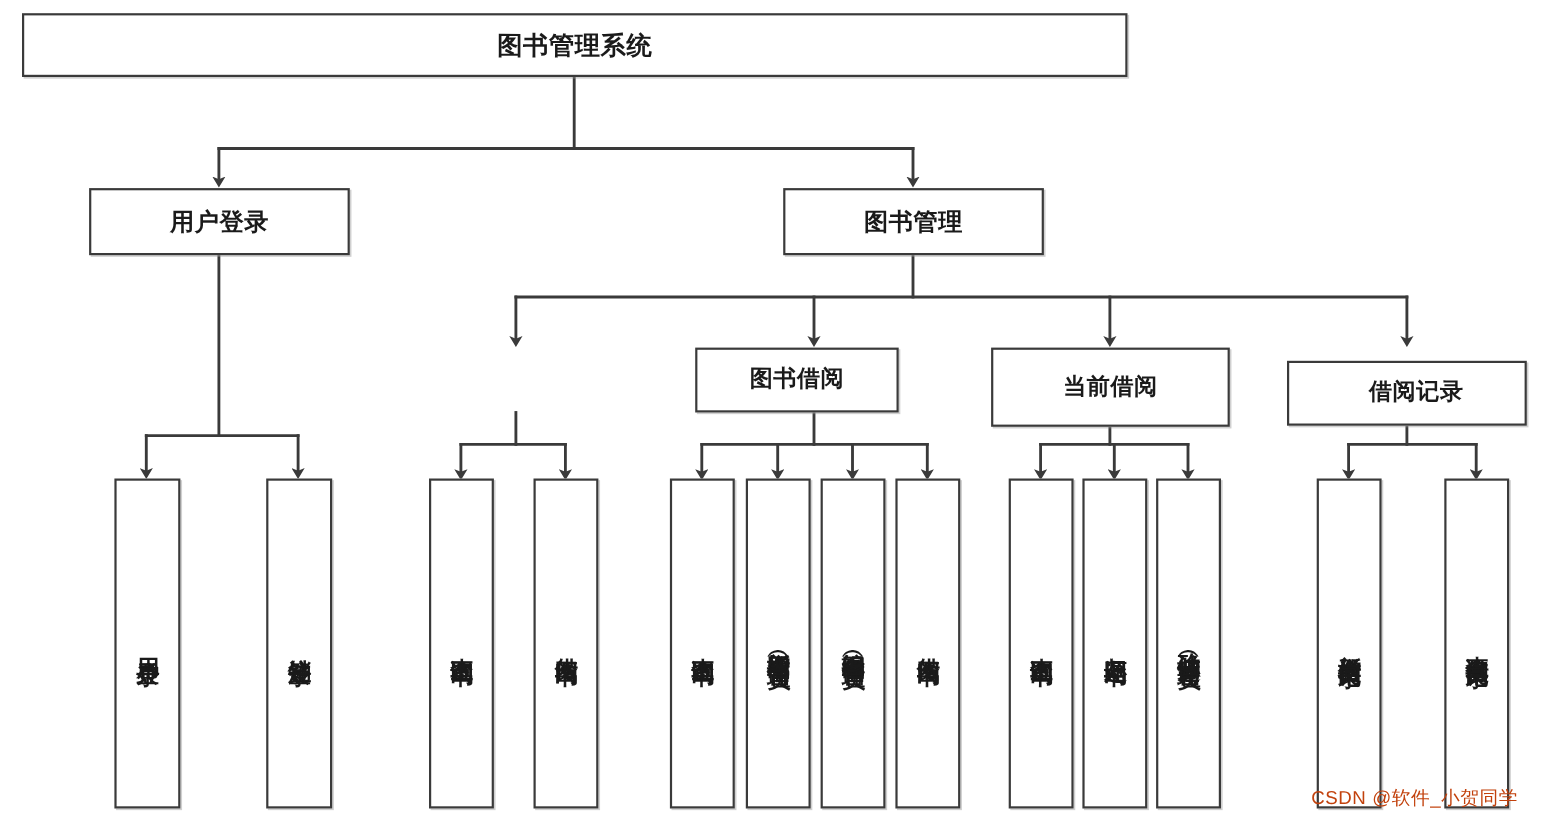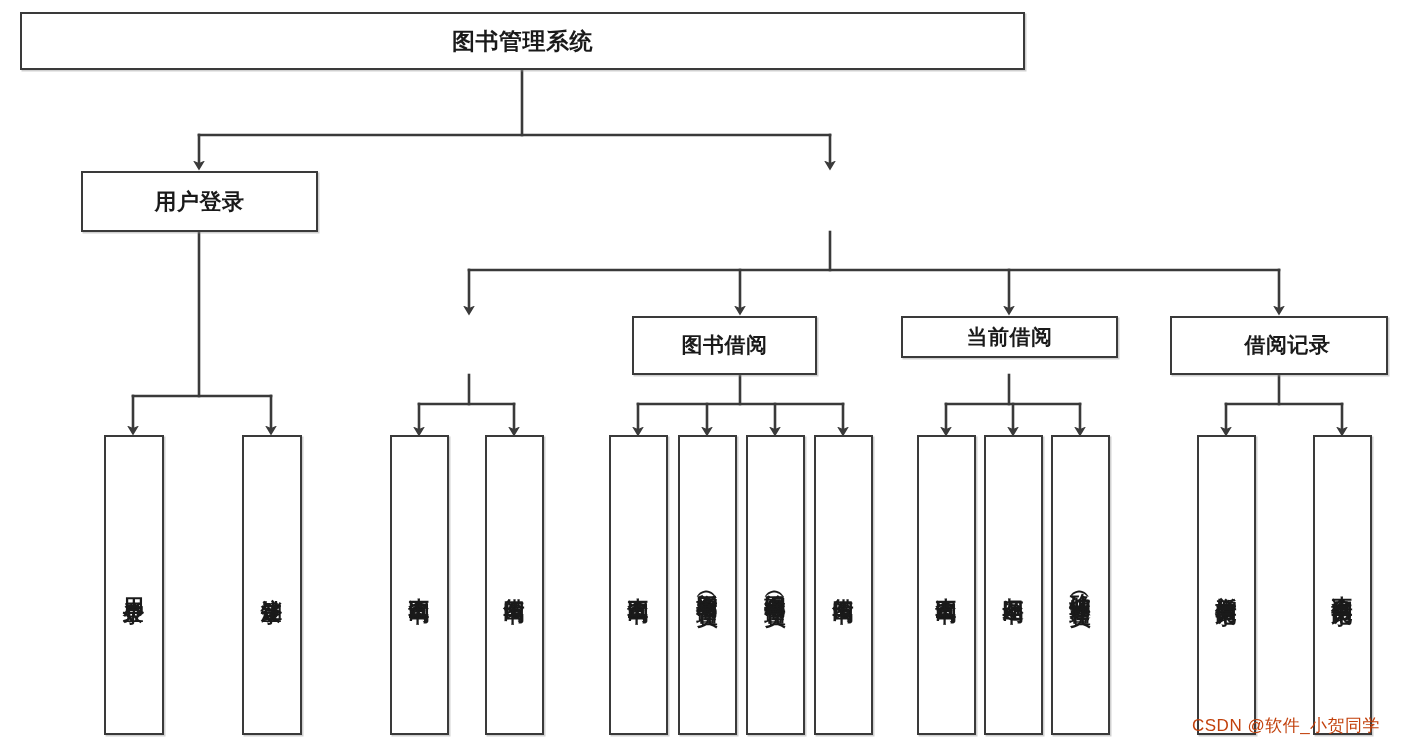--- a/index.html
+++ b/index.html
@@ -123,28 +123,31 @@
     </g>
   </svg>
 
   <div class="node node-root" style="left:20px; top:12px; width:1005px; height:58px;">
     <span class="lbl">图书管理系统</span>
   </div>
 
   <div class="node node-l2" style="left:81px; top:171px; width:237px; height:61px;">
     <span class="lbl">用户登录</span>
   </div>
+  <div class="node node-l2" style="left:712px; top:171px; width:237px; height:61px;">
+    <span class="lbl">图书管理</span>
+  </div>
 
   <div class="node node-l3" style="left:632px; top:316px; width:185px; height:59px;">
     <span class="lbl">图书借阅</span>
   </div>
-  <div class="node node-l3" style="left:901px; top:316px; width:217px; height:42px;">
+  <div class="node node-l3" style="left:901px; top:316px; width:217px; height:72px;">
     <span class="lbl">当前借阅</span>
   </div>
-  <div class="node node-l3" style="left:1170px; top:316px; width:218px; height:59px;padding-left:17px;">
+  <div class="node node-l3" style="left:1170px; top:328px; width:218px; height:59px;padding-left:17px;">
     <span class="lbl">借阅记录</span>
   </div>
 
   <div class="node node-leaf" style="left:104px; top:435px; width:60px; height:300px;">
     <span class="lbl">用户登录</span>
   </div>
   <div class="node node-leaf" style="left:242px; top:435px; width:60px; height:300px;">
     <span class="lbl">注销登录</span>
   </div>
 

